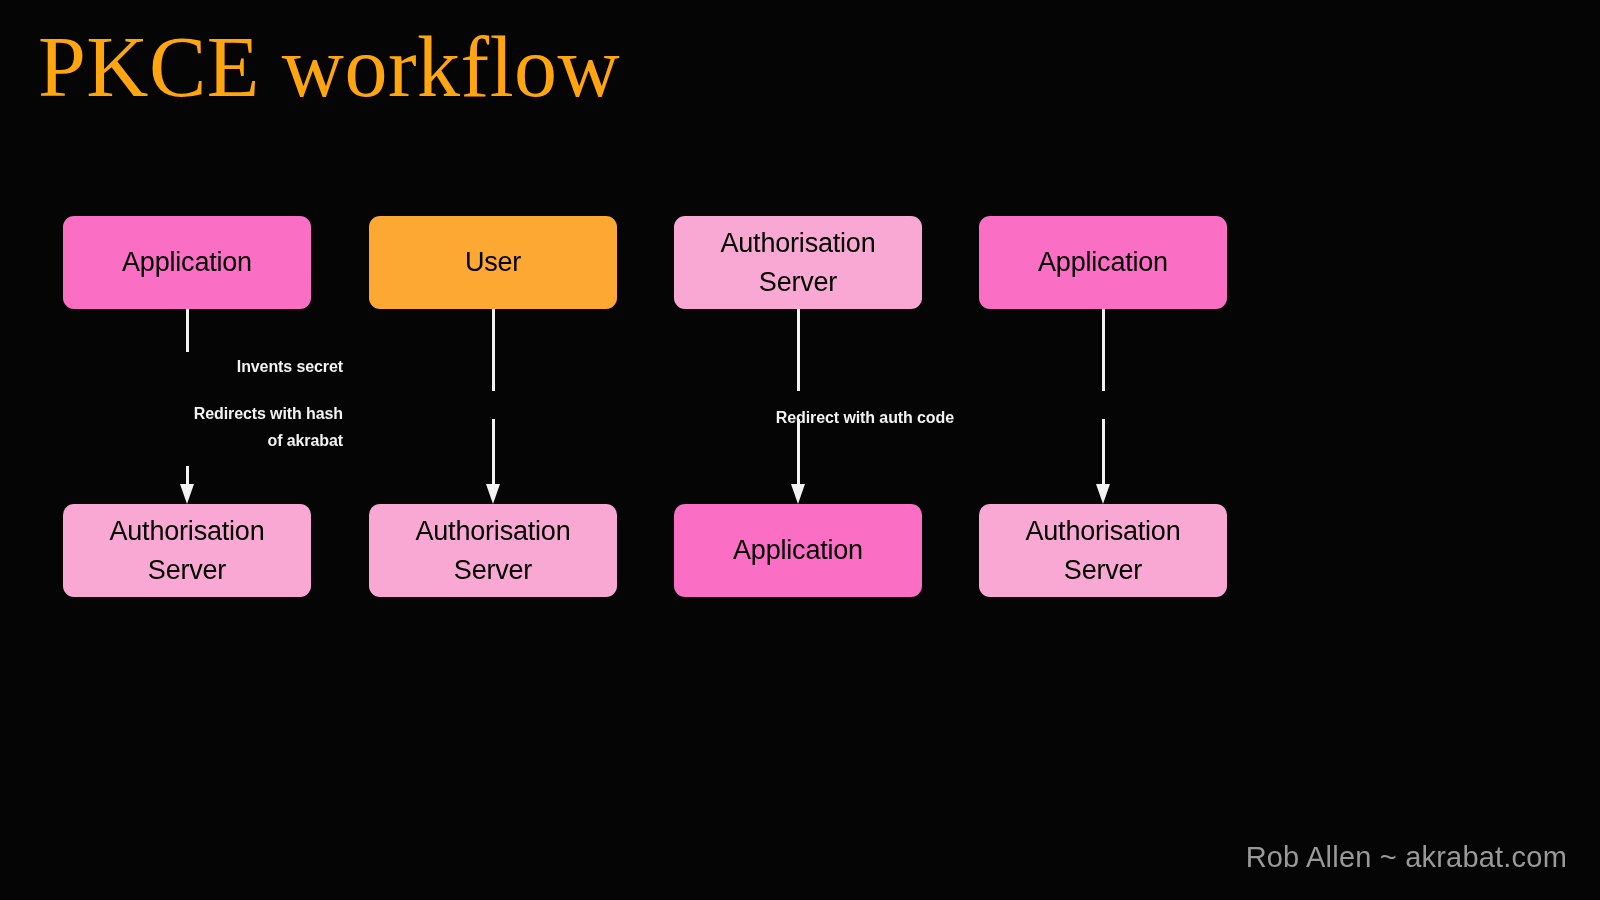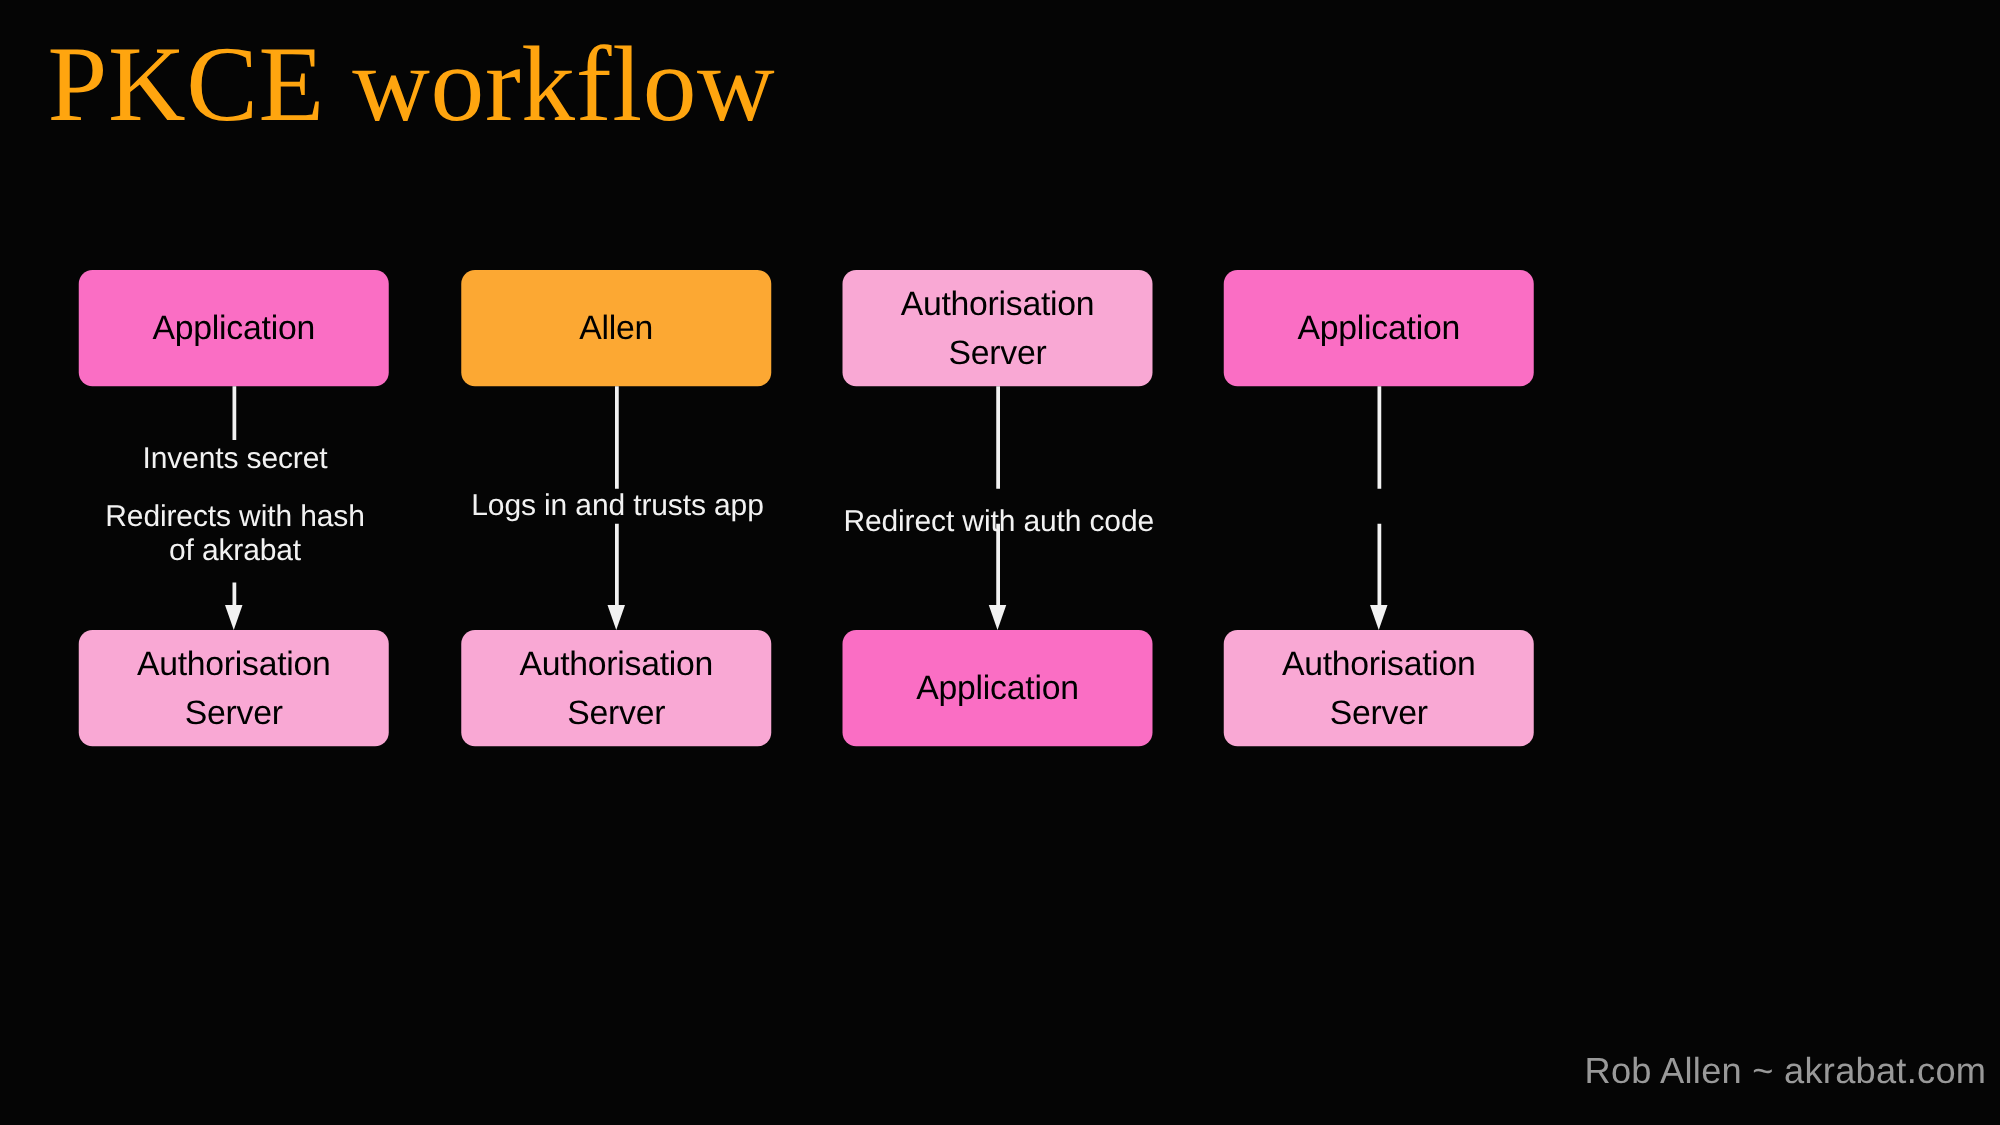--- a/index.html
+++ b/index.html
@@ -98,32 +98,33 @@
     width: 0;
     height: 0;
     border-left: 7px solid transparent;
     border-right: 7px solid transparent;
     border-top: 20px solid #f2f2f2;
   }
   .conn-label {
     position: absolute;
     left: -30px;
     width: 310px;
-    text-align: center;
+    text-align: right;
     color: #f2f2f2;
-    font-size: 24px;
+    font-size: 16px;
     line-height: 27px;
     letter-spacing: -0.1px;
     white-space: pre-line;
+    font-weight: bold;
   }
 
   
   #footer {
     position: absolute;
-    right: 31px;
+    right: 53px;
     bottom: 26px;
     color: #999999;
     font-size: 29px;
     line-height: 34px;
     letter-spacing: 0.2px;
     white-space: nowrap;
   }
 </style>
 </head>
 <body>
@@ -145,25 +146,24 @@
 of akrabat</div>
 
       <div class="conn-line" style="top:466px;height:19px;"></div>
       <div class="conn-arrow" style="top:484px;"></div>
 
       <div class="node node-bottom green" style="white-space: pre-line;">Authorisation
 Server</div>
     </div>
 
     <div class="column col-1">
-      <div class="node node-top orange" style="white-space: pre-line;">Allen</div>
+      <div class="node node-top orange" style="white-space: pre-line;">User</div>
 
       <div class="conn-line" style="top:309px;height:82px;"></div>
 
-      <div class="conn-label" style="top: 391px; white-space: pre-line;">Logs in and trusts app</div>
 
       <div class="conn-line" style="top:419px;height:66px;"></div>
       <div class="conn-arrow" style="top:484px;"></div>
 
       <div class="node node-bottom green" style="white-space: pre-line;">Authorisation
 Server</div>
     </div>
 
     <div class="column col-2">
       <div class="node node-top green" style="white-space: pre-line;">Authorisation

